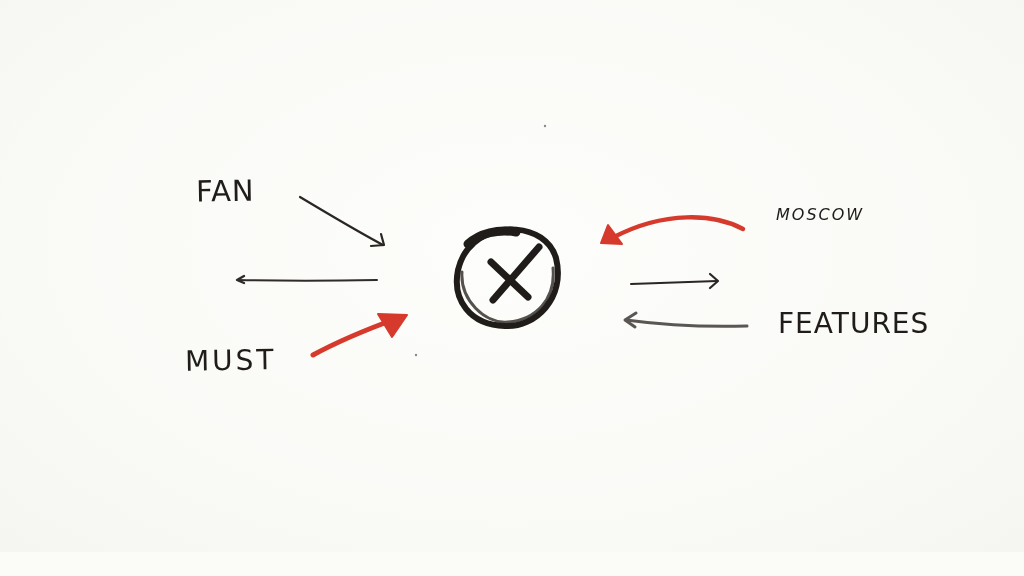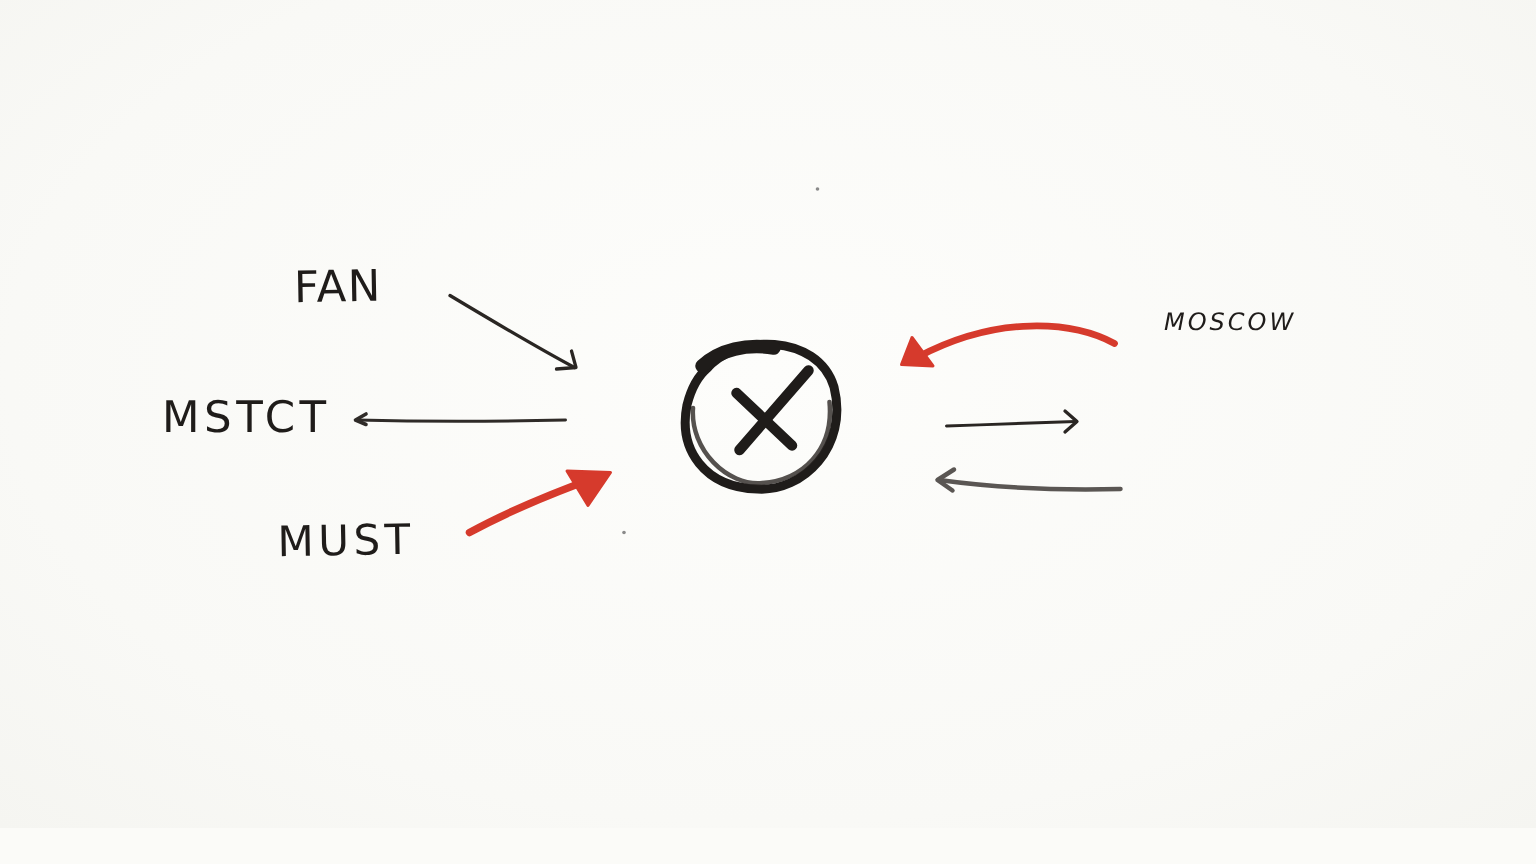--- a/index.html
+++ b/index.html
@@ -82,17 +82,17 @@
     <g>
       <path d="M747 326 C 710 327, 670 326, 626 320" fill="none" stroke="#5a5653" stroke-width="3" stroke-linecap="round"></path>
       <path d="M636 313 L 625 320 L 635 327" fill="none" stroke="#5a5653" stroke-width="3" stroke-linecap="round" stroke-linejoin="round"></path>
     </g>
 
     <circle cx="545" cy="126" r="1.2" fill="#8a8a8a"></circle>
     <circle cx="416" cy="355" r="1.2" fill="#8a8a8a"></circle>
   </svg>
 
   <div class="label lbl-fan">FAN</div>
-  <div class="label lbl-mstct">MSTCT</div>
   <div class="label lbl-must">MUST</div>
 
   <div class="label lbl-moscow">MOSCOW</div>
+  <div class="label lbl-features">FEATURES</div>
 </div>
 
 </body></html>

